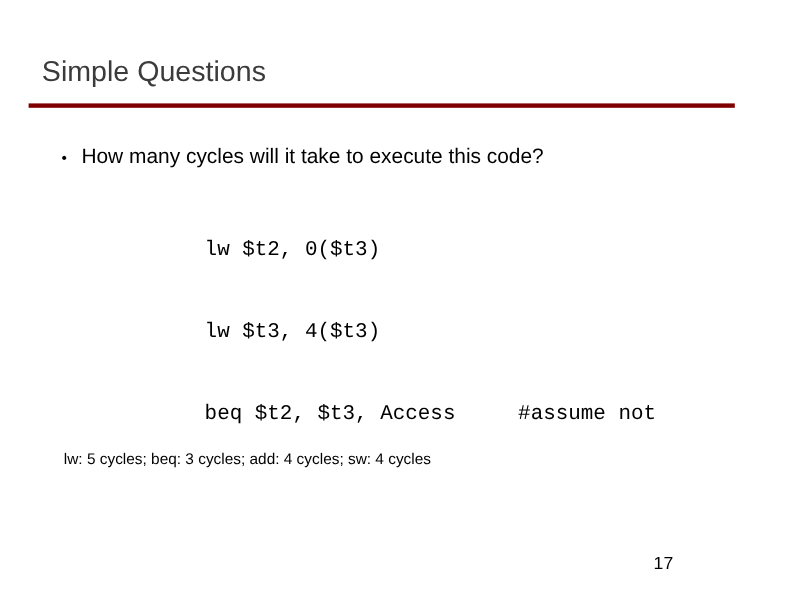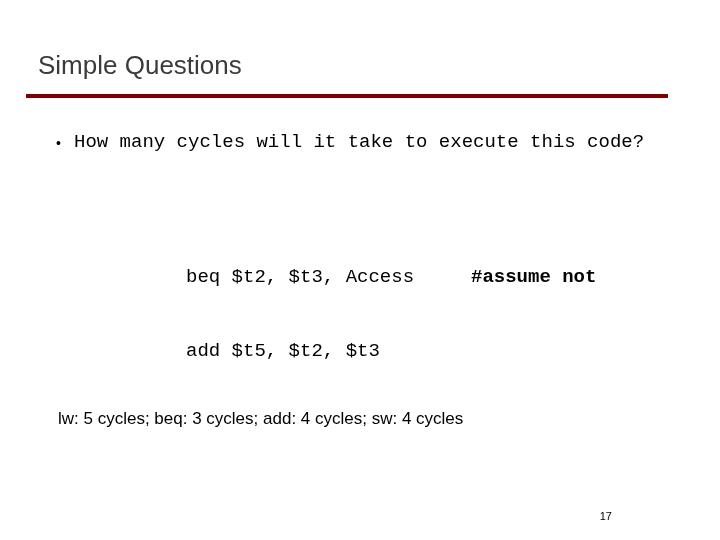--- a/index.html
+++ b/index.html
@@ -49,21 +49,20 @@
   }
   .bullet .dot {
     width: 18px;
     flex: 0 0 18px;
     font-size: 14px;
     line-height: 26px;
     color: #000;
   }
   .bullet .btxt {
     flex: 1;
-    font-family: Liberation Mono, monospace;
   }
   .codeblock {
     font-family: "Courier New", Courier, monospace;
     font-size: 19px;
     line-height: 1.3;
     white-space: pre;
     margin: 10px 0 4px 20px;
   }
   .codeblock .row {
     display: flex;
@@ -71,57 +70,56 @@
   .codeblock .lbl {
     display: inline-block;
     width: 110px;
   }
   .codeblock .instr {
     display: inline-block;
     width: 285px;
   }
   .codeblock .cmt {
     display: inline-block;
-    font-weight: bold;
   }
   .footnotes {
     position: absolute;
     left: 58px;
     top: 408px;
-    font-size: 17px;
+    font-size: 14px;
     line-height: 1.35;
     color: #000;
   }
   .pagenum {
     position: absolute;
     right: 24px;
     bottom: 18px;
-    font-size: 11px;
+    font-size: 16px;
     color: #000;
   }
 </style>
 </head>
 <body>
 
 <div class="slide">
 
   <div class="title">Simple Questions</div>
   <div class="title-rule"></div>
 
   <div class="content">
 
     <div class="bullet">
       <div class="dot">•</div>
       <div class="btxt">How many cycles will it take to execute this code?</div>
     </div>
 
     <div class="codeblock">
-      <div class="row"><span class="lbl"></span></div>
+      <div class="row"><span class="lbl"></span><span class="instr">lw $t2, 0($t3)</span></div>
+      <div class="row"><span class="lbl"></span><span class="instr">lw $t3, 4($t3)</span></div>
       <div class="row"><span class="lbl"></span><span class="instr">beq $t2, $t3, Access</span><span class="cmt">#assume not</span></div>
-      <div class="row"><span class="lbl"></span><span class="instr">add $t5, $t2, $t3</span></div>
       
     </div>
 
   </div>
 
   <div class="footnotes">
     <div>lw: 5 cycles; beq: 3 cycles; add: 4 cycles; sw: 4 cycles</div>
   </div>
 
   <div class="pagenum">17</div>

